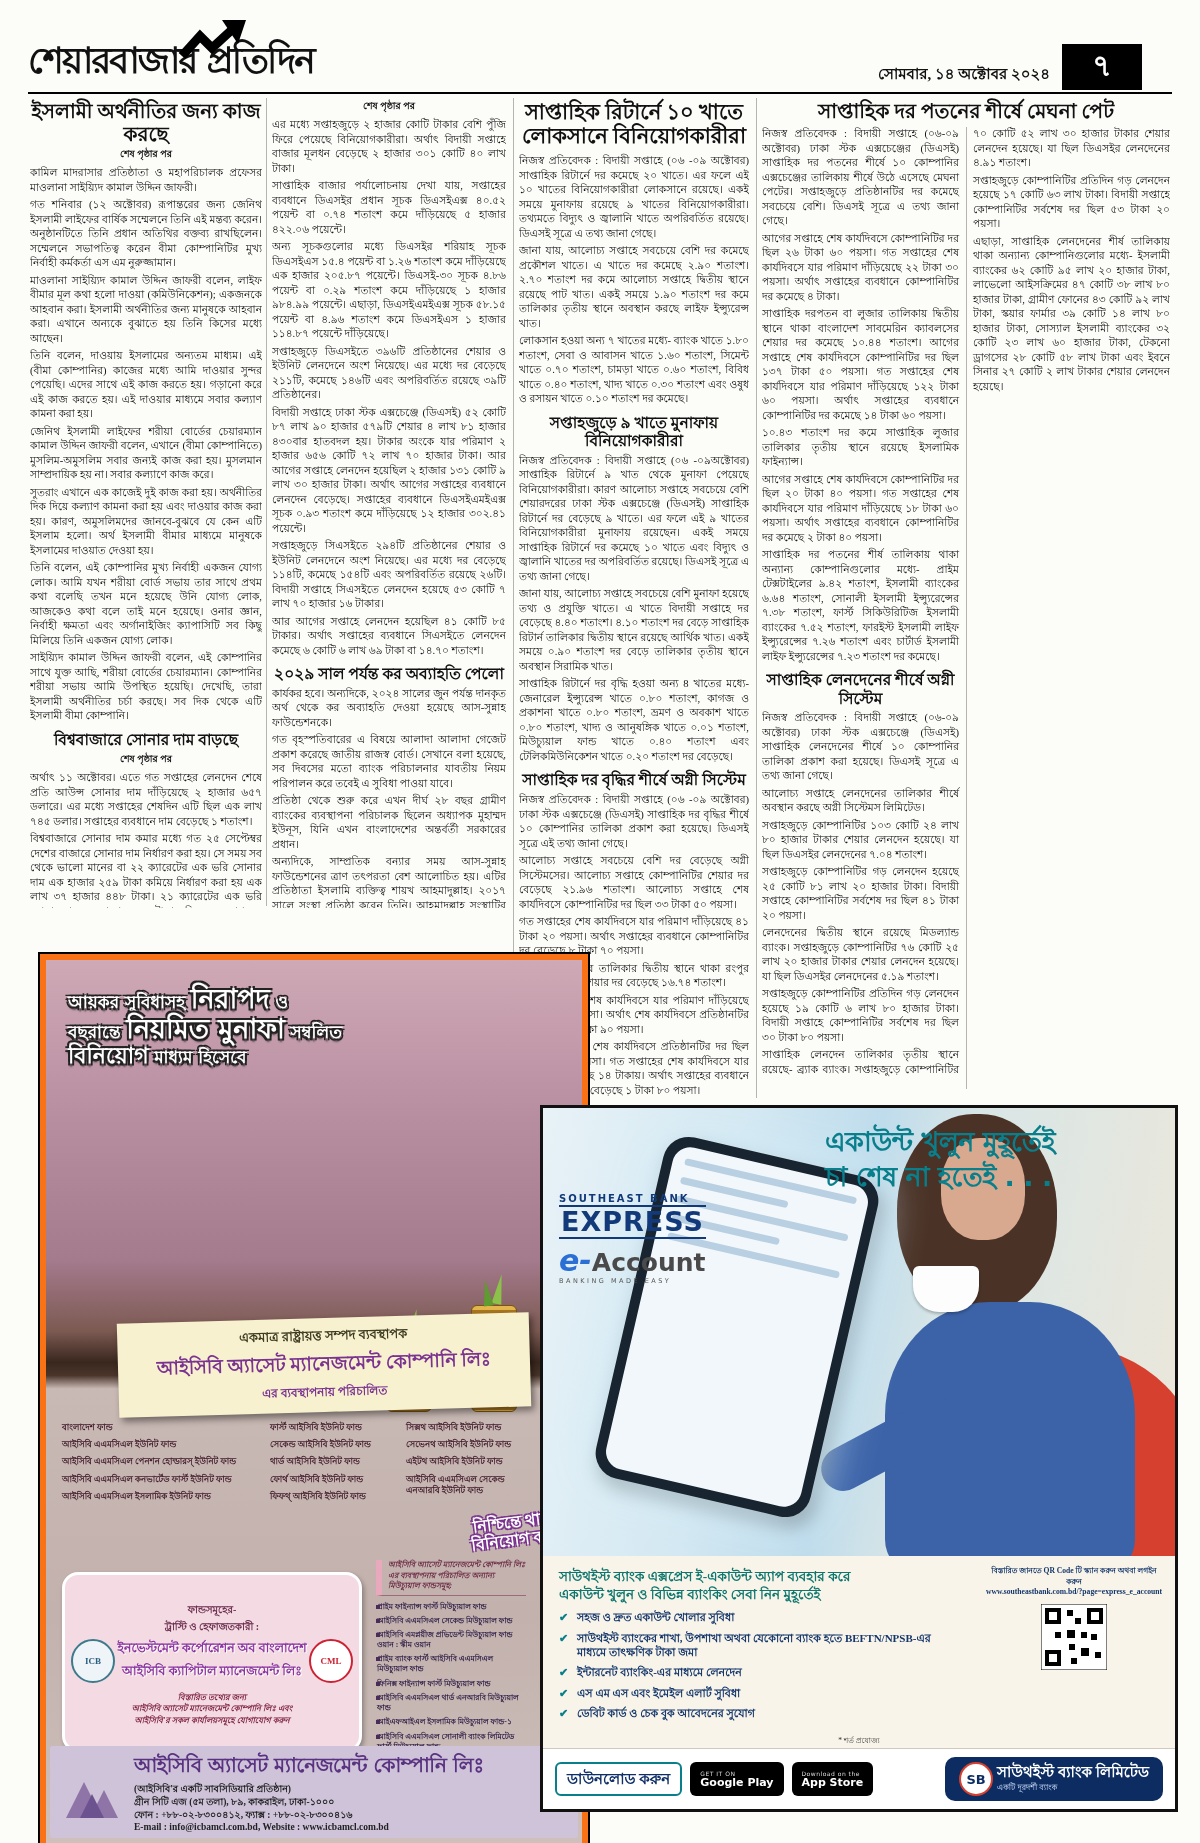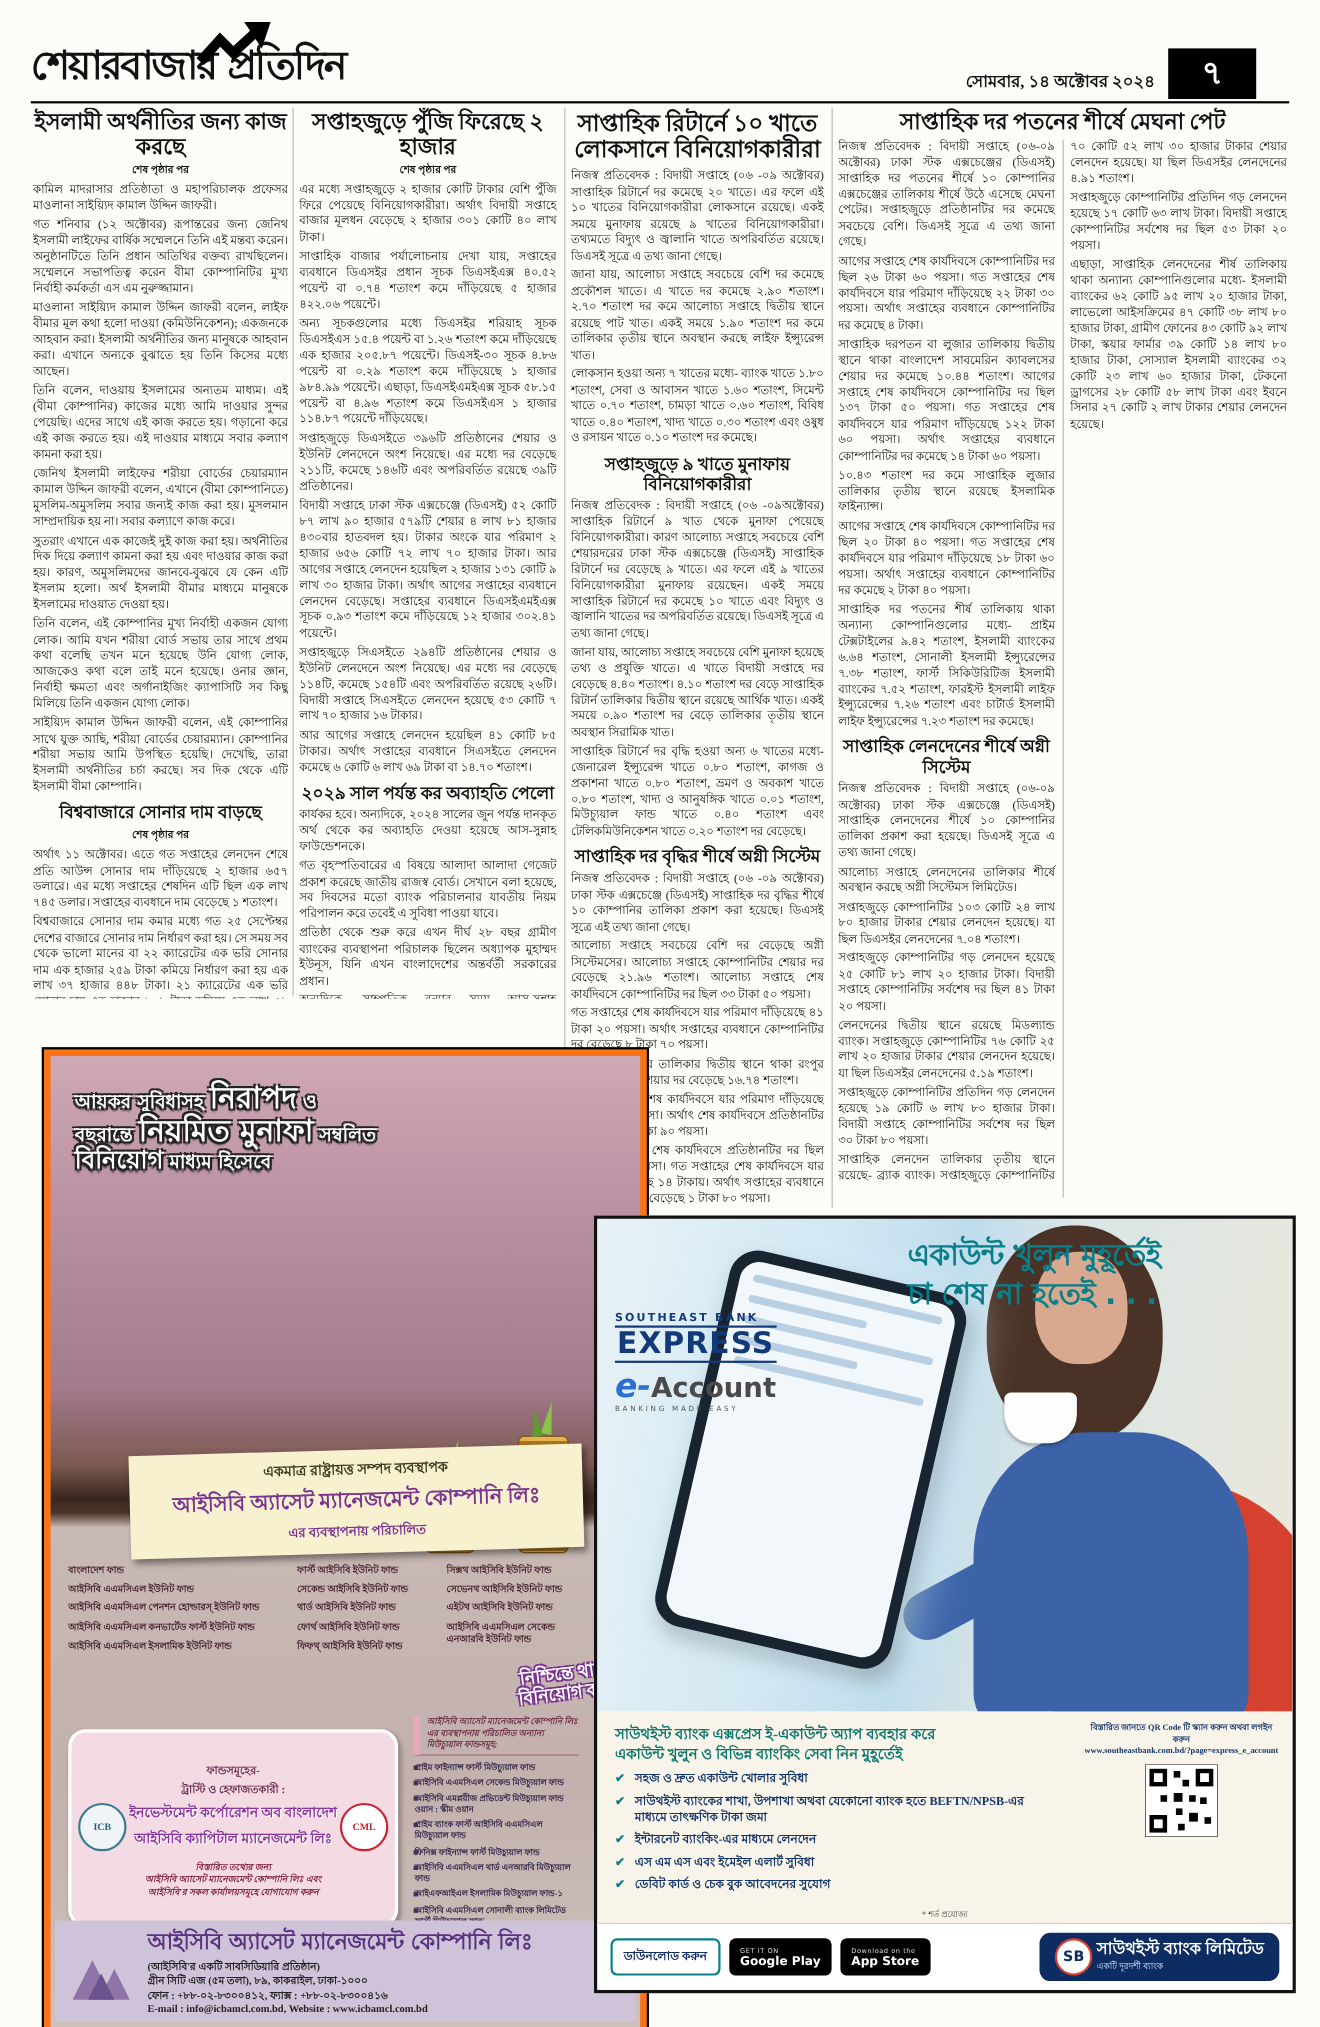--- a/index.html
+++ b/index.html
@@ -90,21 +90,21 @@
   .seb-head{position:absolute;right:14px;top:16px;width:336px;color:#0a7f8c;font-weight:bold;font-size:27px;line-height:1.3;font-family:"DejaVu Sans",sans-serif;letter-spacing:-0.5px;}
   .seb-mid{position:absolute;left:0;right:0;top:448px;height:196px;background:#f8f4e9;padding:12px 16px;box-sizing:border-box;}
   .mid-head{font-size:13.5px;font-weight:bold;color:#0f766e;line-height:1.35;margin:0 0 6px;}
   .seb-mid ul{list-style:none;margin:0;padding:0;width:390px;}
   .seb-mid li{font-size:11px;color:#14366b;font-weight:bold;margin:0 0 6px;padding-left:18px;position:relative;line-height:1.3;}
   .seb-mid li::before{content:"\2714";position:absolute;left:0;top:0;color:#0a7f8c;font-size:11px;}
   .qr-wrap{position:absolute;right:12px;top:458px;width:178px;text-align:center;font-size:7.6px;color:#14366b;font-weight:bold;line-height:1.4;}
   .qr{display:block;margin:6px auto 0;}
   .seb-bottom{position:absolute;left:0;right:0;bottom:0;height:60px;background:#ffffff;border-top:1px solid #cfcabc;display:flex;align-items:center;gap:8px;padding:0 12px;}
   .badge{height:34px;border-radius:6px;display:flex;flex-direction:column;justify-content:center;padding:0 10px;box-sizing:border-box;}
-  .badge.dl{border:2px solid #0a7f8c;color:#0f2f66;font-size:11px;font-weight:bold;background:#fff;}
+  .badge.dl{border:2px solid #0a7f8c;color:#0f2f66;font-size:15px;font-weight:bold;background:#fff;}
   .badge.store{background:#000;color:#fff;font-family:"DejaVu Sans",sans-serif;}
   .badge.store .top{font-size:6px;letter-spacing:.5px;color:#ddd;}
   .badge.store .nm{font-size:11px;font-weight:bold;line-height:1.05;}
   .bank-bar{margin-left:auto;background:#0d2d62;color:#fff;border-radius:10px;padding:5px 14px;display:flex;align-items:center;gap:4px;}
   .sb-logo{width:30px;height:30px;border-radius:50%;background:#fff;color:#0d2d62;display:flex;align-items:center;justify-content:center;font-weight:bold;font-size:13px;font-family:"DejaVu Sans",sans-serif;border:2px solid #d6402f;}
   .bank-bar .bn{font-size:15px;font-weight:bold;line-height:1.1;}
   .bank-bar .bt{font-size:8px;color:#cfe0ff;}
   .disc{position:absolute;left:0;right:0;bottom:62px;text-align:center;font-size:7.5px;color:#333;}
 </style>
 </head>
@@ -144,21 +144,20 @@
     <h2 class="mid">বিশ্ববাজারে সোনার দাম বাড়ছে</h2>
     <div class="cont">শেষ পৃষ্ঠার পর</div>
     <div>
 
     <p class="body">অর্থাৎ ১১ অক্টোবর। এতে গত সপ্তাহের লেনদেন শেষে প্রতি আউন্স সোনার দাম দাঁড়িয়েছে ২ হাজার ৬৫৭ ডলারে। এর মধ্যে সপ্তাহের শেষদিন এটি ছিল এক লাখ ৭৪৫ ডলার। সপ্তাহের ব্যবধানে দাম বেড়েছে ১ শতাংশ।</p>
         <p class="body">বিশ্ববাজারে সোনার দাম কমার মধ্যে গত ২৫ সেপ্টেম্বর দেশের বাজারে সোনার দাম নির্ধারণ করা হয়। সে সময় সব থেকে ভালো মানের বা ২২ ক্যারেটের এক ভরি সোনার দাম এক হাজার ২৫৯ টাকা কমিয়ে নির্ধারণ করা হয় এক লাখ ৩৭ হাজার ৪৪৮ টাকা। ২১ ক্যারেটের এক ভরি সোনার দাম এক হাজার ২০১ টাকা কমিয়ে এক লাখ ৩১ হাজার ১৯৭ টাকা নির্ধারণ করা হয়।</p>
       </div>
   </div>
 
   <div class="col" id="col2">
-    <h1 class="head">সপ্তাহজুড়ে পুঁজি ফিরেছে ২ হাজার</h1>
     <div class="cont">শেষ পৃষ্ঠার পর</div>
     <div>
 
     <p class="body">এর মধ্যে সপ্তাহজুড়ে ২ হাজার কোটি টাকার বেশি পুঁজি ফিরে পেয়েছে বিনিয়োগকারীরা। অর্থাৎ বিদায়ী সপ্তাহে বাজার মূলধন বেড়েছে ২ হাজার ৩০১ কোটি ৪০ লাখ টাকা।</p>
         <p class="body">সাপ্তাহিক বাজার পর্যালোচনায় দেখা যায়, সপ্তাহের ব্যবধানে ডিএসইর প্রধান সূচক ডিএসইএক্স ৪০.৫২ পয়েন্ট বা ০.৭৪ শতাংশ কমে দাঁড়িয়েছে ৫ হাজার ৪২২.০৬ পয়েন্টে।</p>
         <p class="body">অন্য সূচকগুলোর মধ্যে ডিএসইর শরিয়াহ সূচক ডিএসইএস ১৫.৪ পয়েন্ট বা ১.২৬ শতাংশ কমে দাঁড়িয়েছে এক হাজার ২০৫.৮৭ পয়েন্টে। ডিএসই-৩০ সূচক ৪.৮৬ পয়েন্ট বা ০.২৯ শতাংশ কমে দাঁড়িয়েছে ১ হাজার ৯৮৪.৯৯ পয়েন্টে। এছাড়া, ডিএসইএমইএক্স সূচক ৫৮.১৫ পয়েন্ট বা ৪.৯৬ শতাংশ কমে ডিএসইএস ১ হাজার ১১৪.৮৭ পয়েন্টে দাঁড়িয়েছে।</p>
         <p class="body">সপ্তাহজুড়ে ডিএসইতে ৩৯৬টি প্রতিষ্ঠানের শেয়ার ও ইউনিট লেনদেনে অংশ নিয়েছে। এর মধ্যে দর বেড়েছে ২১১টি, কমেছে ১৪৬টি এবং অপরিবর্তিত রয়েছে ৩৯টি প্রতিষ্ঠানের।</p>
         <p class="body">বিদায়ী সপ্তাহে ঢাকা স্টক এক্সচেঞ্জে (ডিএসই) ৫২ কোটি ৮৭ লাখ ৯০ হাজার ৫৭৯টি শেয়ার ৪ লাখ ৮১ হাজার ৪৩০বার হাতবদল হয়। টাকার অংকে যার পরিমাণ ২ হাজার ৬৫৬ কোটি ৭২ লাখ ৭০ হাজার টাকা। আর আগের সপ্তাহে লেনদেন হয়েছিল ২ হাজার ১৩১ কোটি ৯ লাখ ৩০ হাজার টাকা। অর্থাৎ আগের সপ্তাহের ব্যবধানে লেনদেন বেড়েছে। সপ্তাহের ব্যবধানে ডিএসইএমইএক্স সূচক ০.৯৩ শতাংশ কমে দাঁড়িয়েছে ১২ হাজার ৩০২.৪১ পয়েন্টে।</p>
         <p class="body">সপ্তাহজুড়ে সিএসইতে ২৯৪টি প্রতিষ্ঠানের শেয়ার ও ইউনিট লেনদেনে অংশ নিয়েছে। এর মধ্যে দর বেড়েছে ১১৪টি, কমেছে ১৫৪টি এবং অপরিবর্তিত রয়েছে ২৬টি। বিদায়ী সপ্তাহে সিএসইতে লেনদেন হয়েছে ৫৩ কোটি ৭ লাখ ৭০ হাজার ১৬ টাকার।</p>
         <p class="body">আর আগের সপ্তাহে লেনদেন হয়েছিল ৪১ কোটি ৮৫ টাকার। অর্থাৎ সপ্তাহের ব্যবধানে সিএসইতে লেনদেন কমেছে ৬ কোটি ৬ লাখ ৬৯ টাকা বা ১৪.৭০ শতাংশ।</p>
@@ -180,21 +179,21 @@
 
     <p class="body">নিজস্ব প্রতিবেদক : বিদায়ী সপ্তাহে (০৬ -০৯ অক্টোবর) সাপ্তাহিক রিটার্নে দর কমেছে ২০ খাতে। এর ফলে এই ১০ খাতের বিনিয়োগকারীরা লোকসানে রয়েছে। একই সময়ে মুনাফায় রয়েছে ৯ খাতের বিনিয়োগকারীরা। তথ্যমতে বিদ্যুৎ ও জ্বালানি খাতে অপরিবর্তিত রয়েছে। ডিএসই সূত্রে এ তথ্য জানা গেছে।</p>
         <p class="body">জানা যায়, আলোচ্য সপ্তাহে সবচেয়ে বেশি দর কমেছে প্রকৌশল খাতে। এ খাতে দর কমেছে ২.৯০ শতাংশ। ২.৭০ শতাংশ দর কমে আলোচ্য সপ্তাহে দ্বিতীয় স্থানে রয়েছে পাট খাত। একই সময়ে ১.৯০ শতাংশ দর কমে তালিকার তৃতীয় স্থানে অবস্থান করছে লাইফ ইন্স্যুরেন্স খাত।</p>
         <p class="body">লোকসান হওয়া অন্য ৭ খাতের মধ্যে- ব্যাংক খাতে ১.৮০ শতাংশ, সেবা ও আবাসন খাতে ১.৬০ শতাংশ, সিমেন্ট খাতে ০.৭০ শতাংশ, চামড়া খাতে ০.৬০ শতাংশ, বিবিধ খাতে ০.৪০ শতাংশ, খাদ্য খাতে ০.৩০ শতাংশ এবং ওষুধ ও রসায়ন খাতে ০.১০ শতাংশ দর কমেছে।</p>
       </div>
     <h2 class="mid">সপ্তাহজুড়ে ৯ খাতে মুনাফায় বিনিয়োগকারীরা</h2>
     <div>
 
     <p class="body">নিজস্ব প্রতিবেদক : বিদায়ী সপ্তাহে (০৬ -০৯অক্টোবর) সাপ্তাহিক রিটার্নে ৯ খাত থেকে মুনাফা পেয়েছে বিনিয়োগকারীরা। কারণ আলোচ্য সপ্তাহে সবচেয়ে বেশি শেয়ারদরের ঢাকা স্টক এক্সচেঞ্জে (ডিএসই) সাপ্তাহিক রিটার্নে দর বেড়েছে ৯ খাতে। এর ফলে এই ৯ খাতের বিনিয়োগকারীরা মুনাফায় রয়েছেন। একই সময়ে সাপ্তাহিক রিটার্নে দর কমেছে ১০ খাতে এবং বিদ্যুৎ ও জ্বালানি খাতের দর অপরিবর্তিত রয়েছে। ডিএসই সূত্রে এ তথ্য জানা গেছে।</p>
         <p class="body">জানা যায়, আলোচ্য সপ্তাহে সবচেয়ে বেশি মুনাফা হয়েছে তথ্য ও প্রযুক্তি খাতে। এ খাতে বিদায়ী সপ্তাহে দর বেড়েছে ৪.৪০ শতাংশ। ৪.১০ শতাংশ দর বেড়ে সাপ্তাহিক রিটার্ন তালিকার দ্বিতীয় স্থানে রয়েছে আর্থিক খাত। একই সময়ে ০.৯০ শতাংশ দর বেড়ে তালিকার তৃতীয় স্থানে অবস্থান সিরামিক খাত।</p>
-        <p class="body">সাপ্তাহিক রিটার্নে দর বৃদ্ধি হওয়া অন্য ৬ খাতের মধ্যে- জেনারেল ইন্স্যুরেন্স খাতে ০.৮০ শতাংশ, কাগজ ও প্রকাশনা খাতে ০.৮০ শতাংশ, ভ্রমণ ও অবকাশ খাতে ০.৮০ শতাংশ, খাদ্য ও আনুষঙ্গিক খাতে ০.০১ শতাংশ, মিউচ্যুয়াল ফান্ড খাতে ০.৪০ শতাংশ এবং টেলিকমিউনিকেশন খাতে ০.২০ শতাংশ দর বেড়েছে।</p>
+        <p class="body">সাপ্তাহিক রিটার্নে দর বৃদ্ধি হওয়া অন্য 8 খাতের মধ্যে- জেনারেল ইন্স্যুরেন্স খাতে ০.৮০ শতাংশ, কাগজ ও প্রকাশনা খাতে ০.৮০ শতাংশ, ভ্রমণ ও অবকাশ খাতে ০.৮০ শতাংশ, খাদ্য ও আনুষঙ্গিক খাতে ০.০১ শতাংশ, মিউচ্যুয়াল ফান্ড খাতে ০.৪০ শতাংশ এবং টেলিকমিউনিকেশন খাতে ০.২০ শতাংশ দর বেড়েছে।</p>
       </div>
     <h2 class="mid">সাপ্তাহিক দর বৃদ্ধির শীর্ষে অগ্নী সিস্টেম</h2>
     <div>
 
     <p class="body">নিজস্ব প্রতিবেদক : বিদায়ী সপ্তাহে (০৬ -০৯ অক্টোবর) ঢাকা স্টক এক্সচেঞ্জে (ডিএসই) সাপ্তাহিক দর বৃদ্ধির শীর্ষে ১০ কোম্পানির তালিকা প্রকাশ করা হয়েছে। ডিএসই সূত্রে এই তথ্য জানা গেছে।</p>
         <p class="body">আলোচ্য সপ্তাহে সবচেয়ে বেশি দর বেড়েছে অগ্নী সিস্টেমসের। আলোচ্য সপ্তাহে কোম্পানিটির শেয়ার দর বেড়েছে ২১.৯৬ শতাংশ। আলোচ্য সপ্তাহে শেষ কার্যদিবসে কোম্পানিটির দর ছিল ৩৩ টাকা ৫০ পয়সা।</p>
         <p class="body">গত সপ্তাহের শেষ কার্যদিবসে যার পরিমাণ দাঁড়িয়েছে ৪১ টাকা ২০ পয়সা। অর্থাৎ সপ্তাহের ব্যবধানে কোম্পানিটির দর বেড়েছে ৮ টাকা ৭০ পয়সা।</p>
         <p class="body">ডিএসইর গেইনার তালিকার দ্বিতীয় স্থানে থাকা রংপুর ডেইরি ফুডসের শেয়ার দর বেড়েছে ১৬.৭৪ শতাংশ।</p>
         <p class="body">আগের সপ্তাহে শেষ কার্যদিবসে যার পরিমাণ দাঁড়িয়েছে ২৭ টাকা ২০ পয়সা। অর্থাৎ শেষ কার্যদিবসে প্রতিষ্ঠানটির দর বেড়েছে ৩ টাকা ৯০ পয়সা।</p>
         <p class="body">আগের সপ্তাহের শেষ কার্যদিবসে প্রতিষ্ঠানটির দর ছিল ১২ টাকা ২০ পয়সা। গত সপ্তাহের শেষ কার্যদিবসে যার পরিমাণ দাঁড়িয়েছে ১৪ টাকায়। অর্থাৎ সপ্তাহের ব্যবধানে কোম্পানিটির দর বেড়েছে ১ টাকা ৮০ পয়সা।</p>

